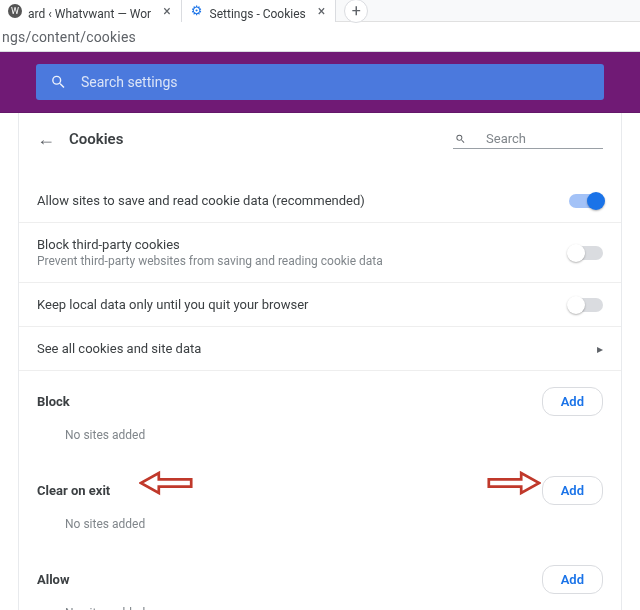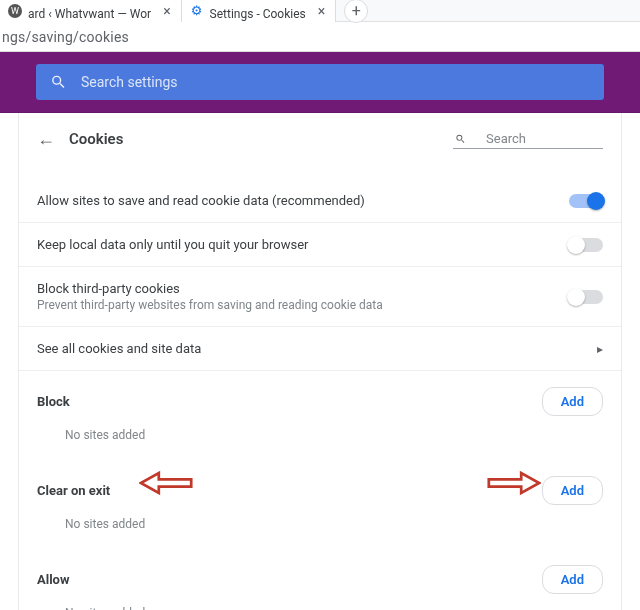--- a/index.html
+++ b/index.html
@@ -73,21 +73,21 @@
   </div>
   <div class="tab">
     <span class="fav" style="color:#1a73e8;font-size:13px;">⚙</span>
     <span class="title">Settings - Cookies</span>
     <span class="close">×</span>
   </div>
   <div class="newtab">+</div>
 </div>
 
 <div class="addr-row">
-  <div class="addr">ngs/saving/cookies</div>
+  <div class="addr">ngs/content/cookies</div>
 </div>
 
 <div class="blue-bar">
   <div class="search-wrap">
     <svg width="18" height="18" viewBox="0 0 24 24">
         <path d="M15.5 14h-.79l-.28-.27A6.47 6.47 0 0016 9.5 6.5 6.5 0 109.5 16a6.47 6.47 0 004.23-1.57l.27.28v.79l5 5L20.49 19l-5-5zM9.5 14A4.5 4.5 0 1114 9.5 4.5 4.5 0 019.5 14z"></path>
       </svg>
     <input placeholder="Search settings" style="">
   </div>
 </div>
@@ -107,29 +107,29 @@
     </div>
 
     <div style="height:20px"></div>
 
     <div class="row">
       <span class="label">Allow sites to save and read cookie data (recommended)</span>
       <div class="toggle on"></div>
     </div>
 
     <div class="row">
-      <span class="label">Keep local data only until you quit your browser</span>
+      <div class="stack">
+        <span class="label">Block third-party cookies</span>
+        <span class="sub">Prevent third-party websites from saving and reading cookie data</span>
+      </div>
       <div class="toggle off"></div>
     </div>
 
     <div class="row">
-      <div class="stack">
-        <span class="label">Block third-party cookies</span>
-        <span class="sub">Prevent third-party websites from saving and reading cookie data</span>
-      </div>
+      <span class="label">Keep local data only until you quit your browser</span>
       <div class="toggle off"></div>
     </div>
 
     <div class="row" style="border-bottom:1px solid #eeeeee;align-items:flex-end;">
       <span class="label">See all cookies and site data</span>
       <span class="chev">▸</span>
     </div>
 
     <div class="section">
       <span class="h">Block</span>

